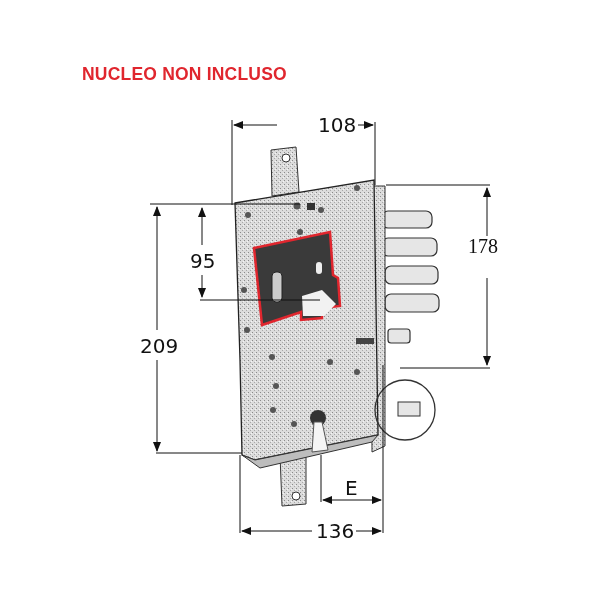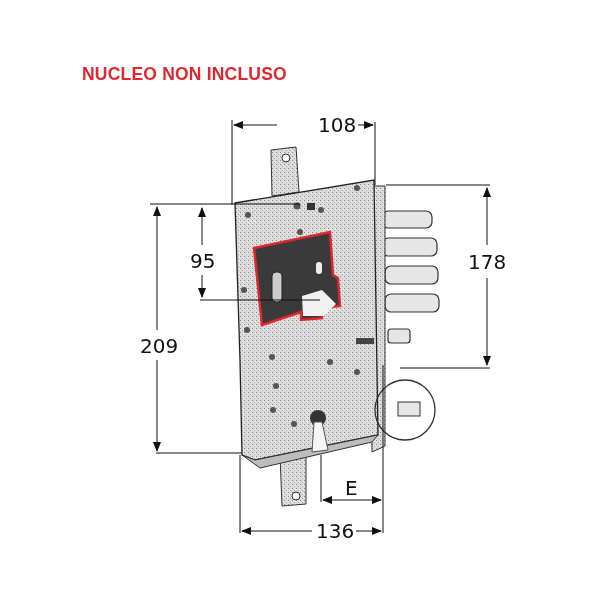--- a/index.html
+++ b/index.html
@@ -118,15 +118,15 @@
   <g stroke="#111" stroke-width="1" fill="none">
     <line x1="240" y1="455" x2="240" y2="533"></line>
     <line x1="242" y1="531" x2="312" y2="531" marker-start="url(#arr)"></line>
     <line x1="352" y1="531" x2="381" y2="531" marker-end="url(#arr)"></line>
   </g>
 </svg>
 
 <div class="dim" style="left:282px;top:115px;margin-left:34px;">108</div>
 <div class="dim" style="left:188px;top:251px;">95</div>
 <div class="dim" style="left:138px;top:336px;">209</div>
-<div class="dim" style="left:466px;top:252px;">178</div>
+<div class="dim" style="left:466px;top:236px;font-family:Liberation Serif, serif;">178</div>
 <div class="dim" style="left:343px;top:478px;">E</div>
 <div class="dim" style="left:314px;top:521px;text-align:center;">136</div>
 
 </body></html>

